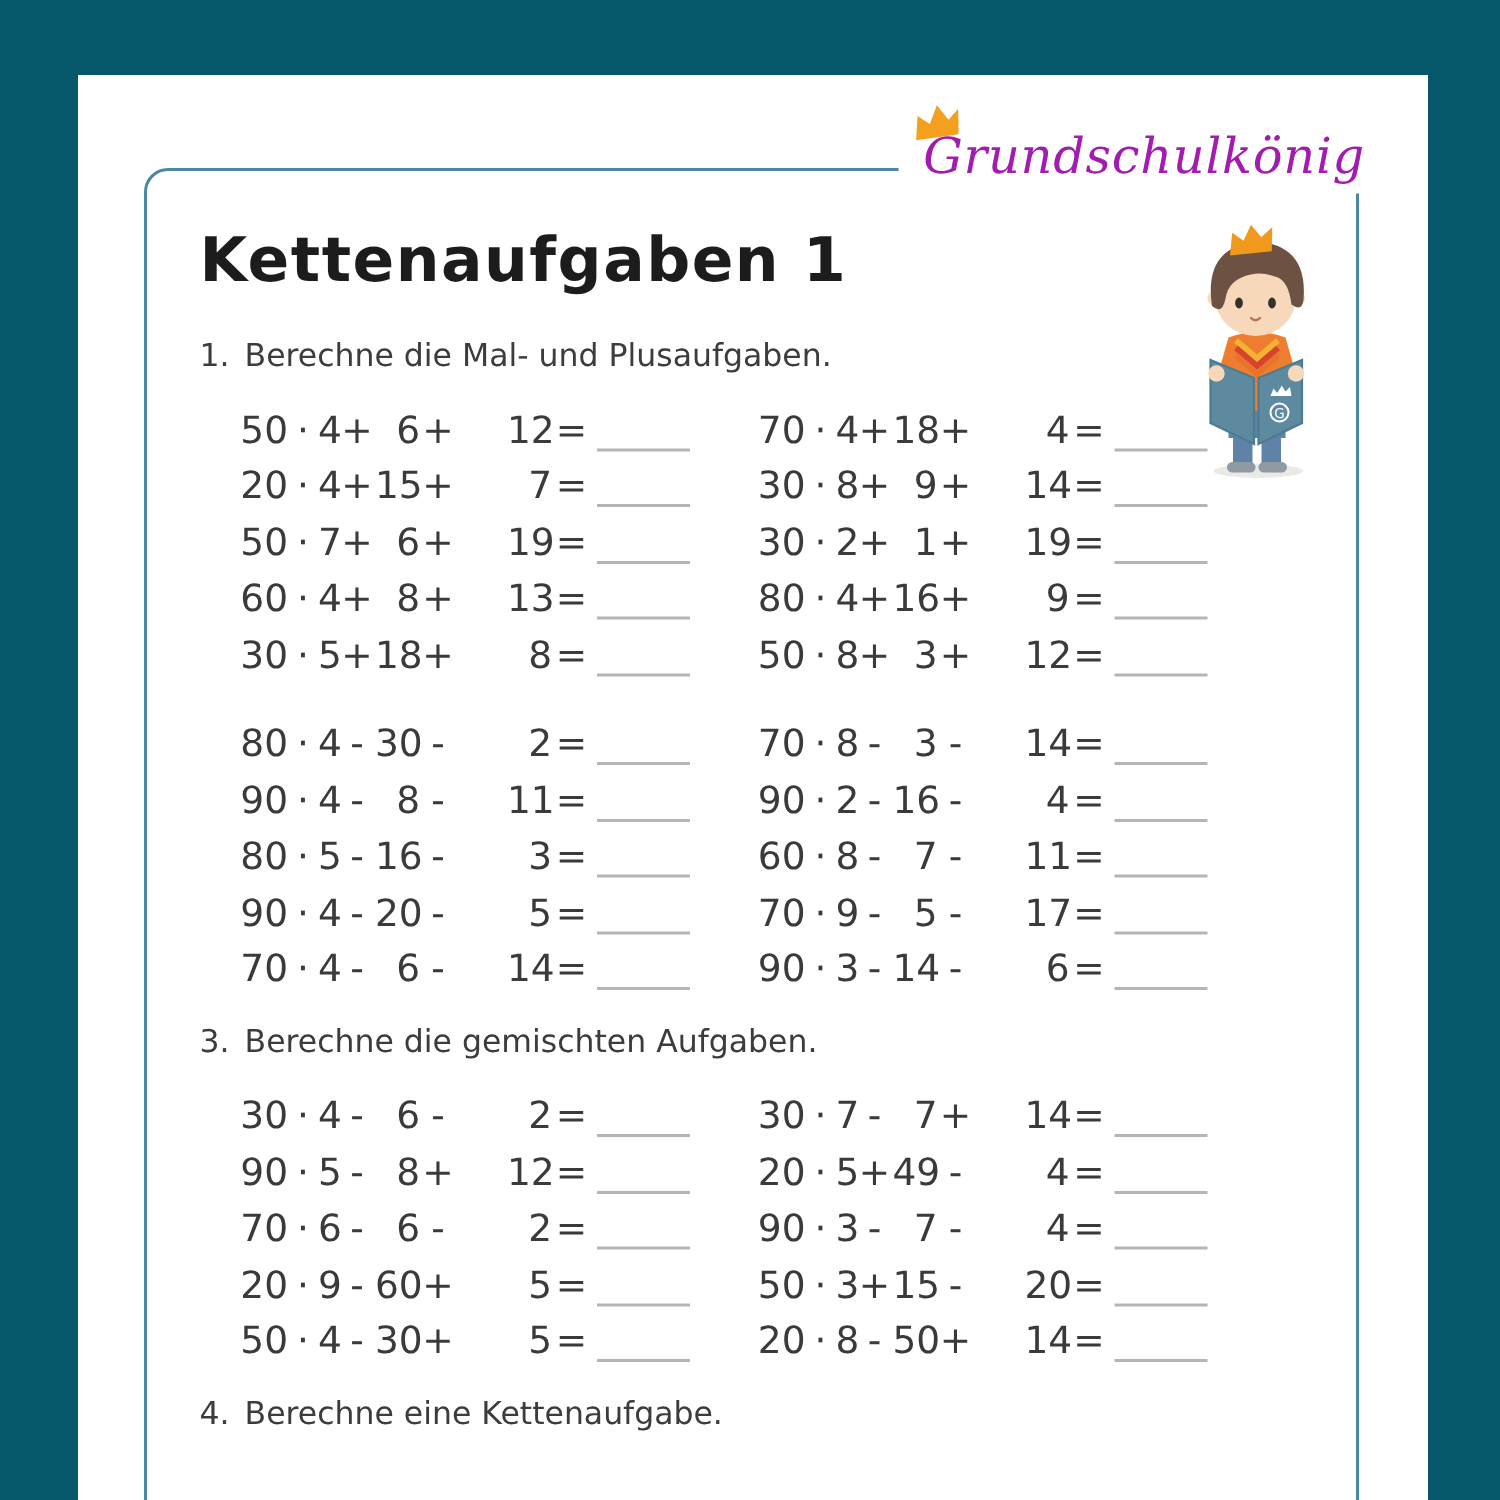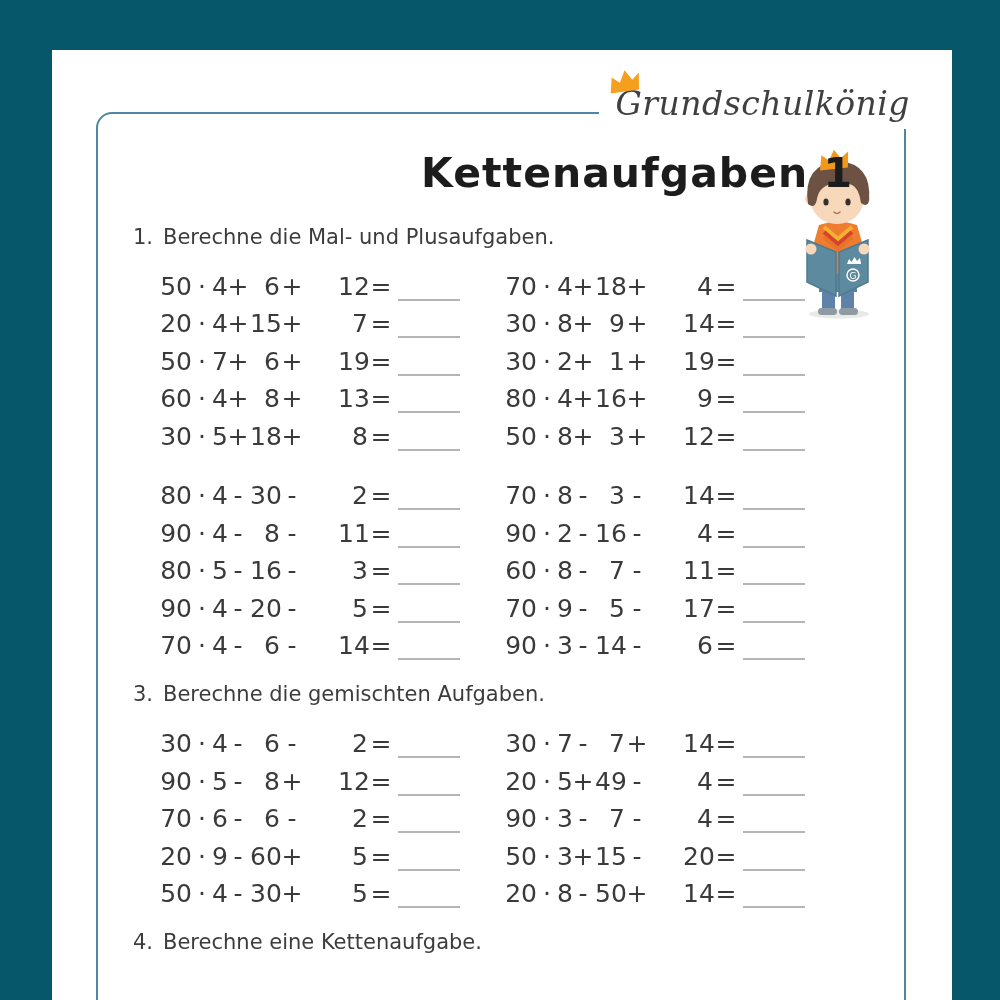--- a/index.html
+++ b/index.html
@@ -16,30 +16,30 @@
     position:absolute; left:44px; top:62px; width:806px; height:980px;
     border:2px solid #4d87a2; border-radius:16px;
   }
   
   .logo {
     position:absolute; top:32px; right:38px;
     background:#ffffff; padding:2px 4px 6px 16px;
   }
   .logo-text {
     font-family:"DejaVu Serif", serif; font-style:italic;
-    font-size:33px; color:#404040; letter-spacing:0.5px;
+    font-size:33px; color:#a21caf; letter-spacing:0.5px;
   }
   .logo-crown { position:absolute; left:8px; top:-14px; }
   
   .boy { position:absolute; left:743px; top:98px; width:86px; height:172px; }
   
   .content { position:absolute; left:81px; top:100px; width:720px; color:#3a3a3a; }
   .title {
     font-size:41px; font-weight:600; color:#1c1c1c;
-    letter-spacing:1px; line-height:1.15; margin:0 0 28px 0;text-align:right;
+    letter-spacing:1px; line-height:1.15; margin:0 0 28px 0;
   }
   .sec { margin-top:22px; }
   .sec:first-of-type { margin-top:0; }
   .sec-header { font-size:21px; color:#3c3c3c; line-height:1.2; margin-bottom:13px;margin-top:10px; }
   .sec-num { display:inline-block; margin-right:10px; }
   .eq-grid { display:flex; padding-left:27px; }
   .eq-col { width:345px; }
   .eq-row { display:flex; align-items:flex-end; height:37.5px; font-size:25px; color:#3a3a3a; }
   .eq-a  { width:32px; text-align:right; }
   .eq-dot{ width:20px; text-align:center; }

